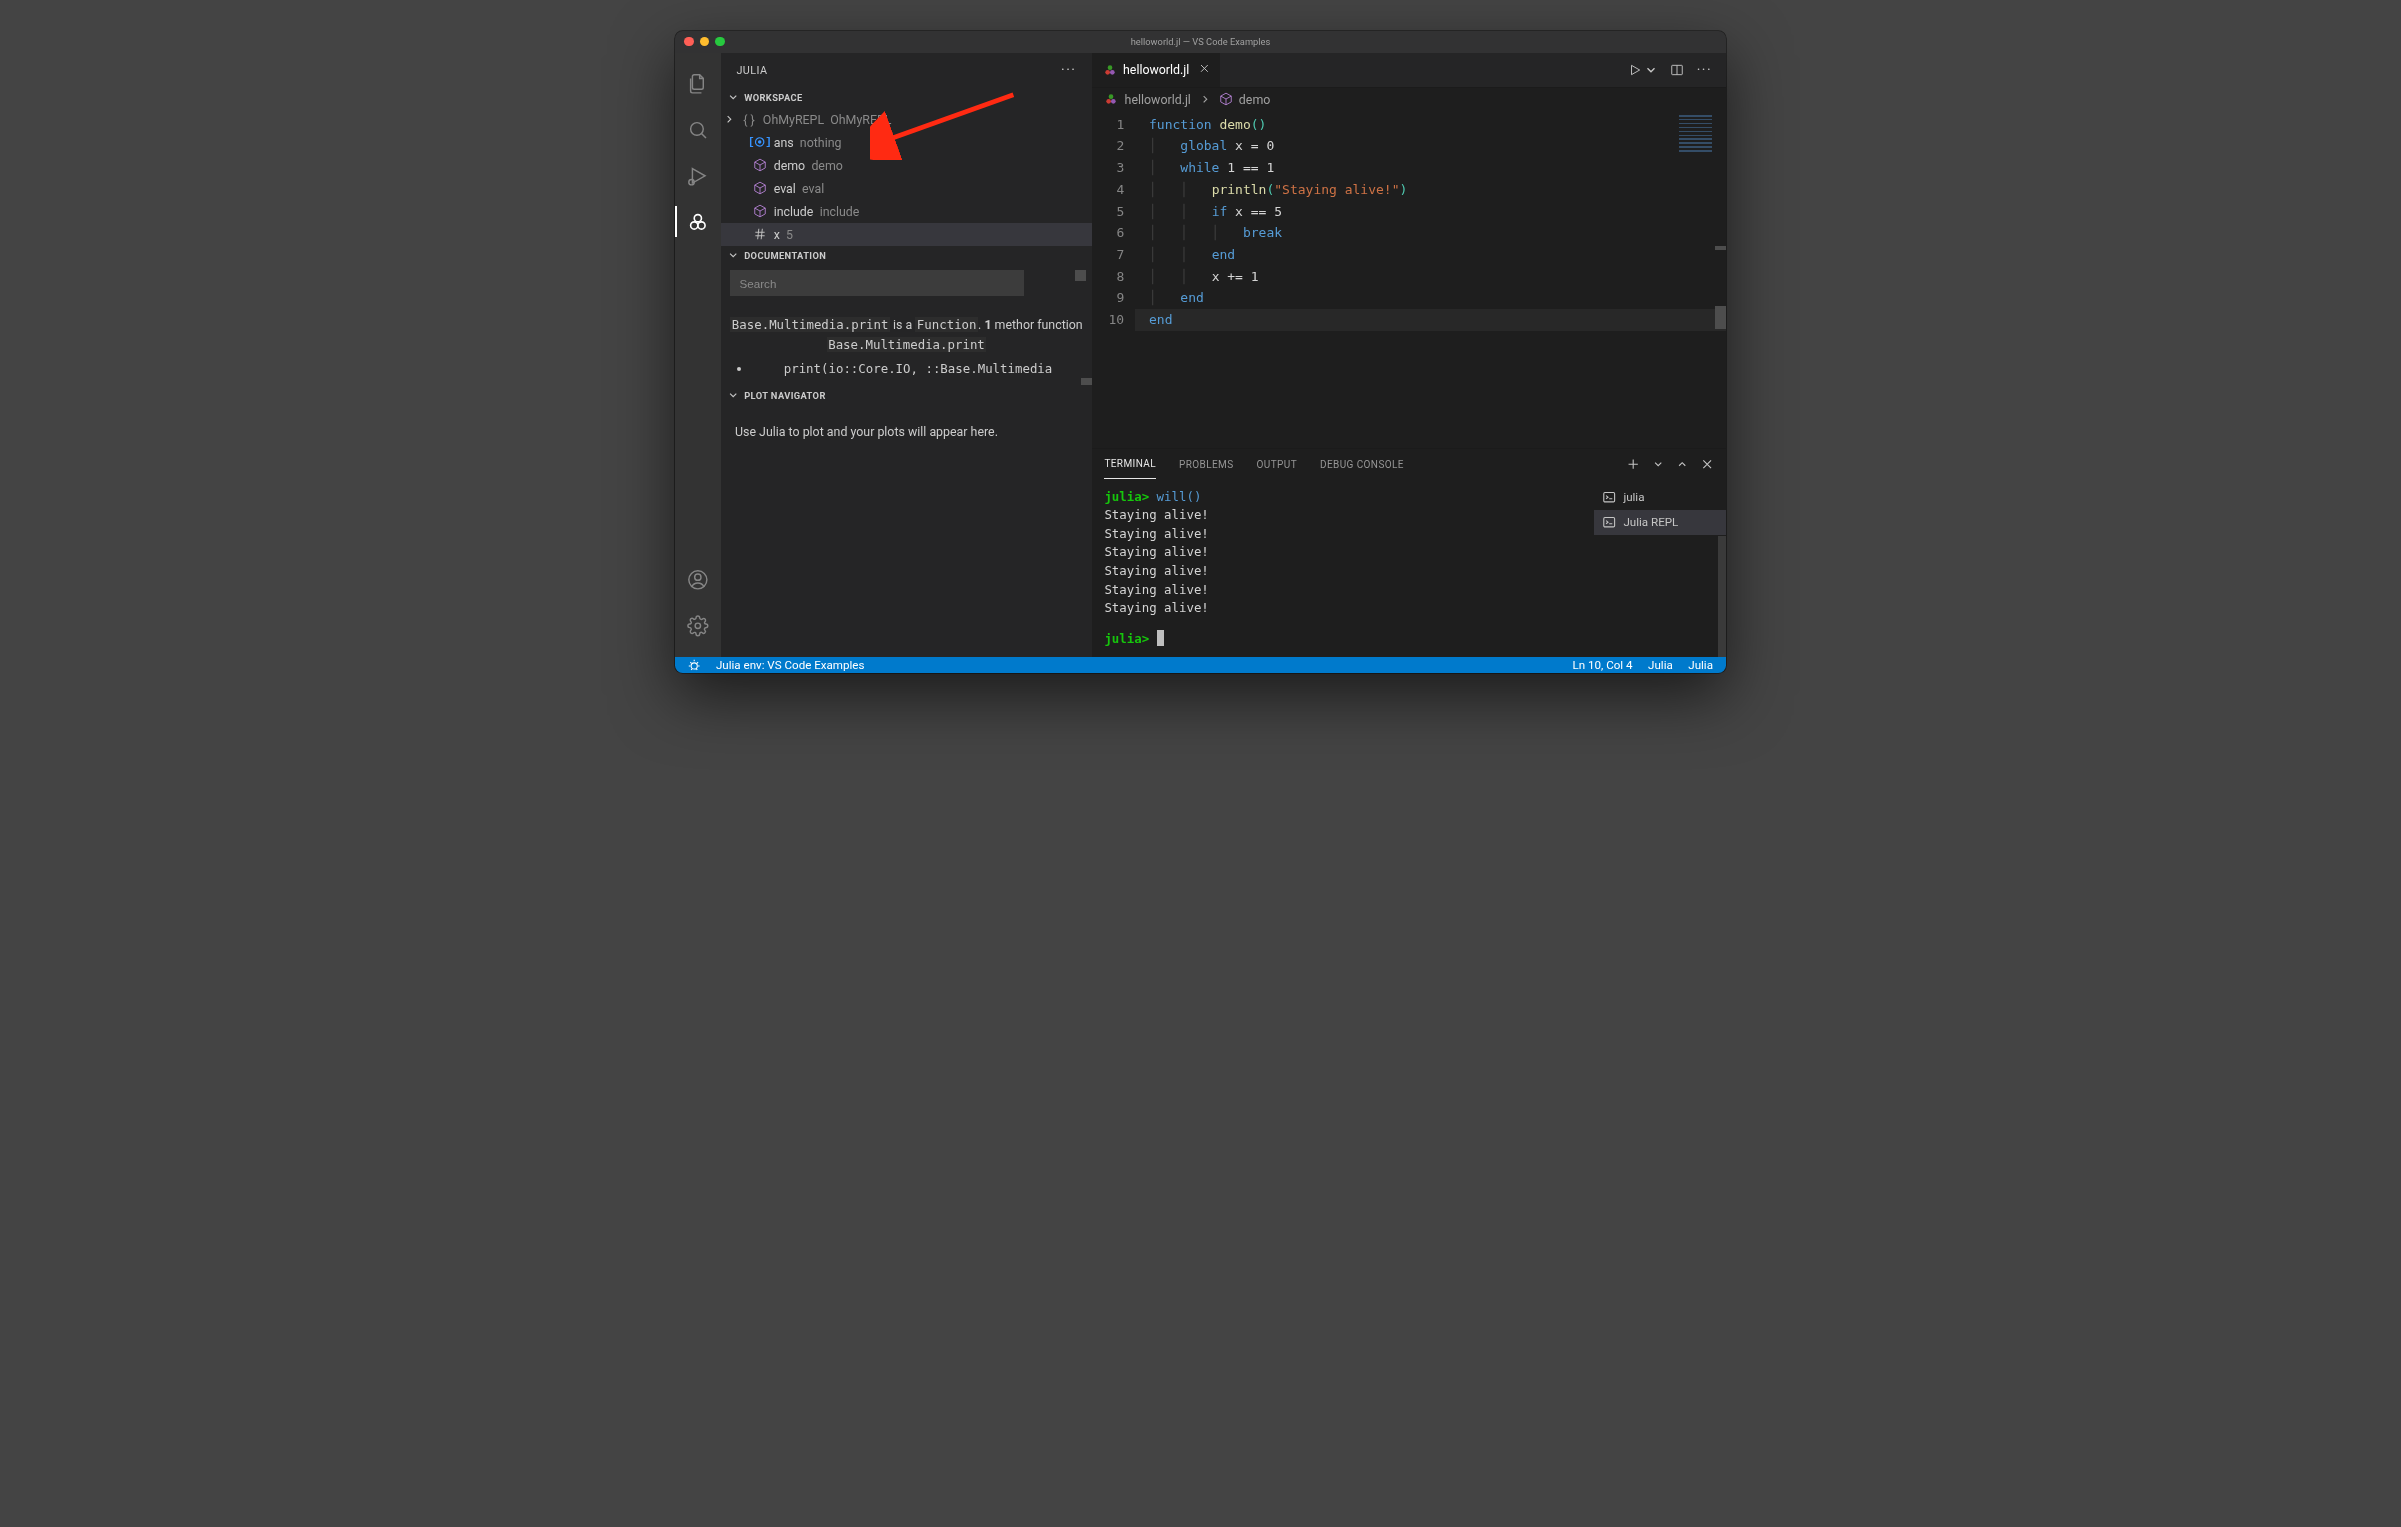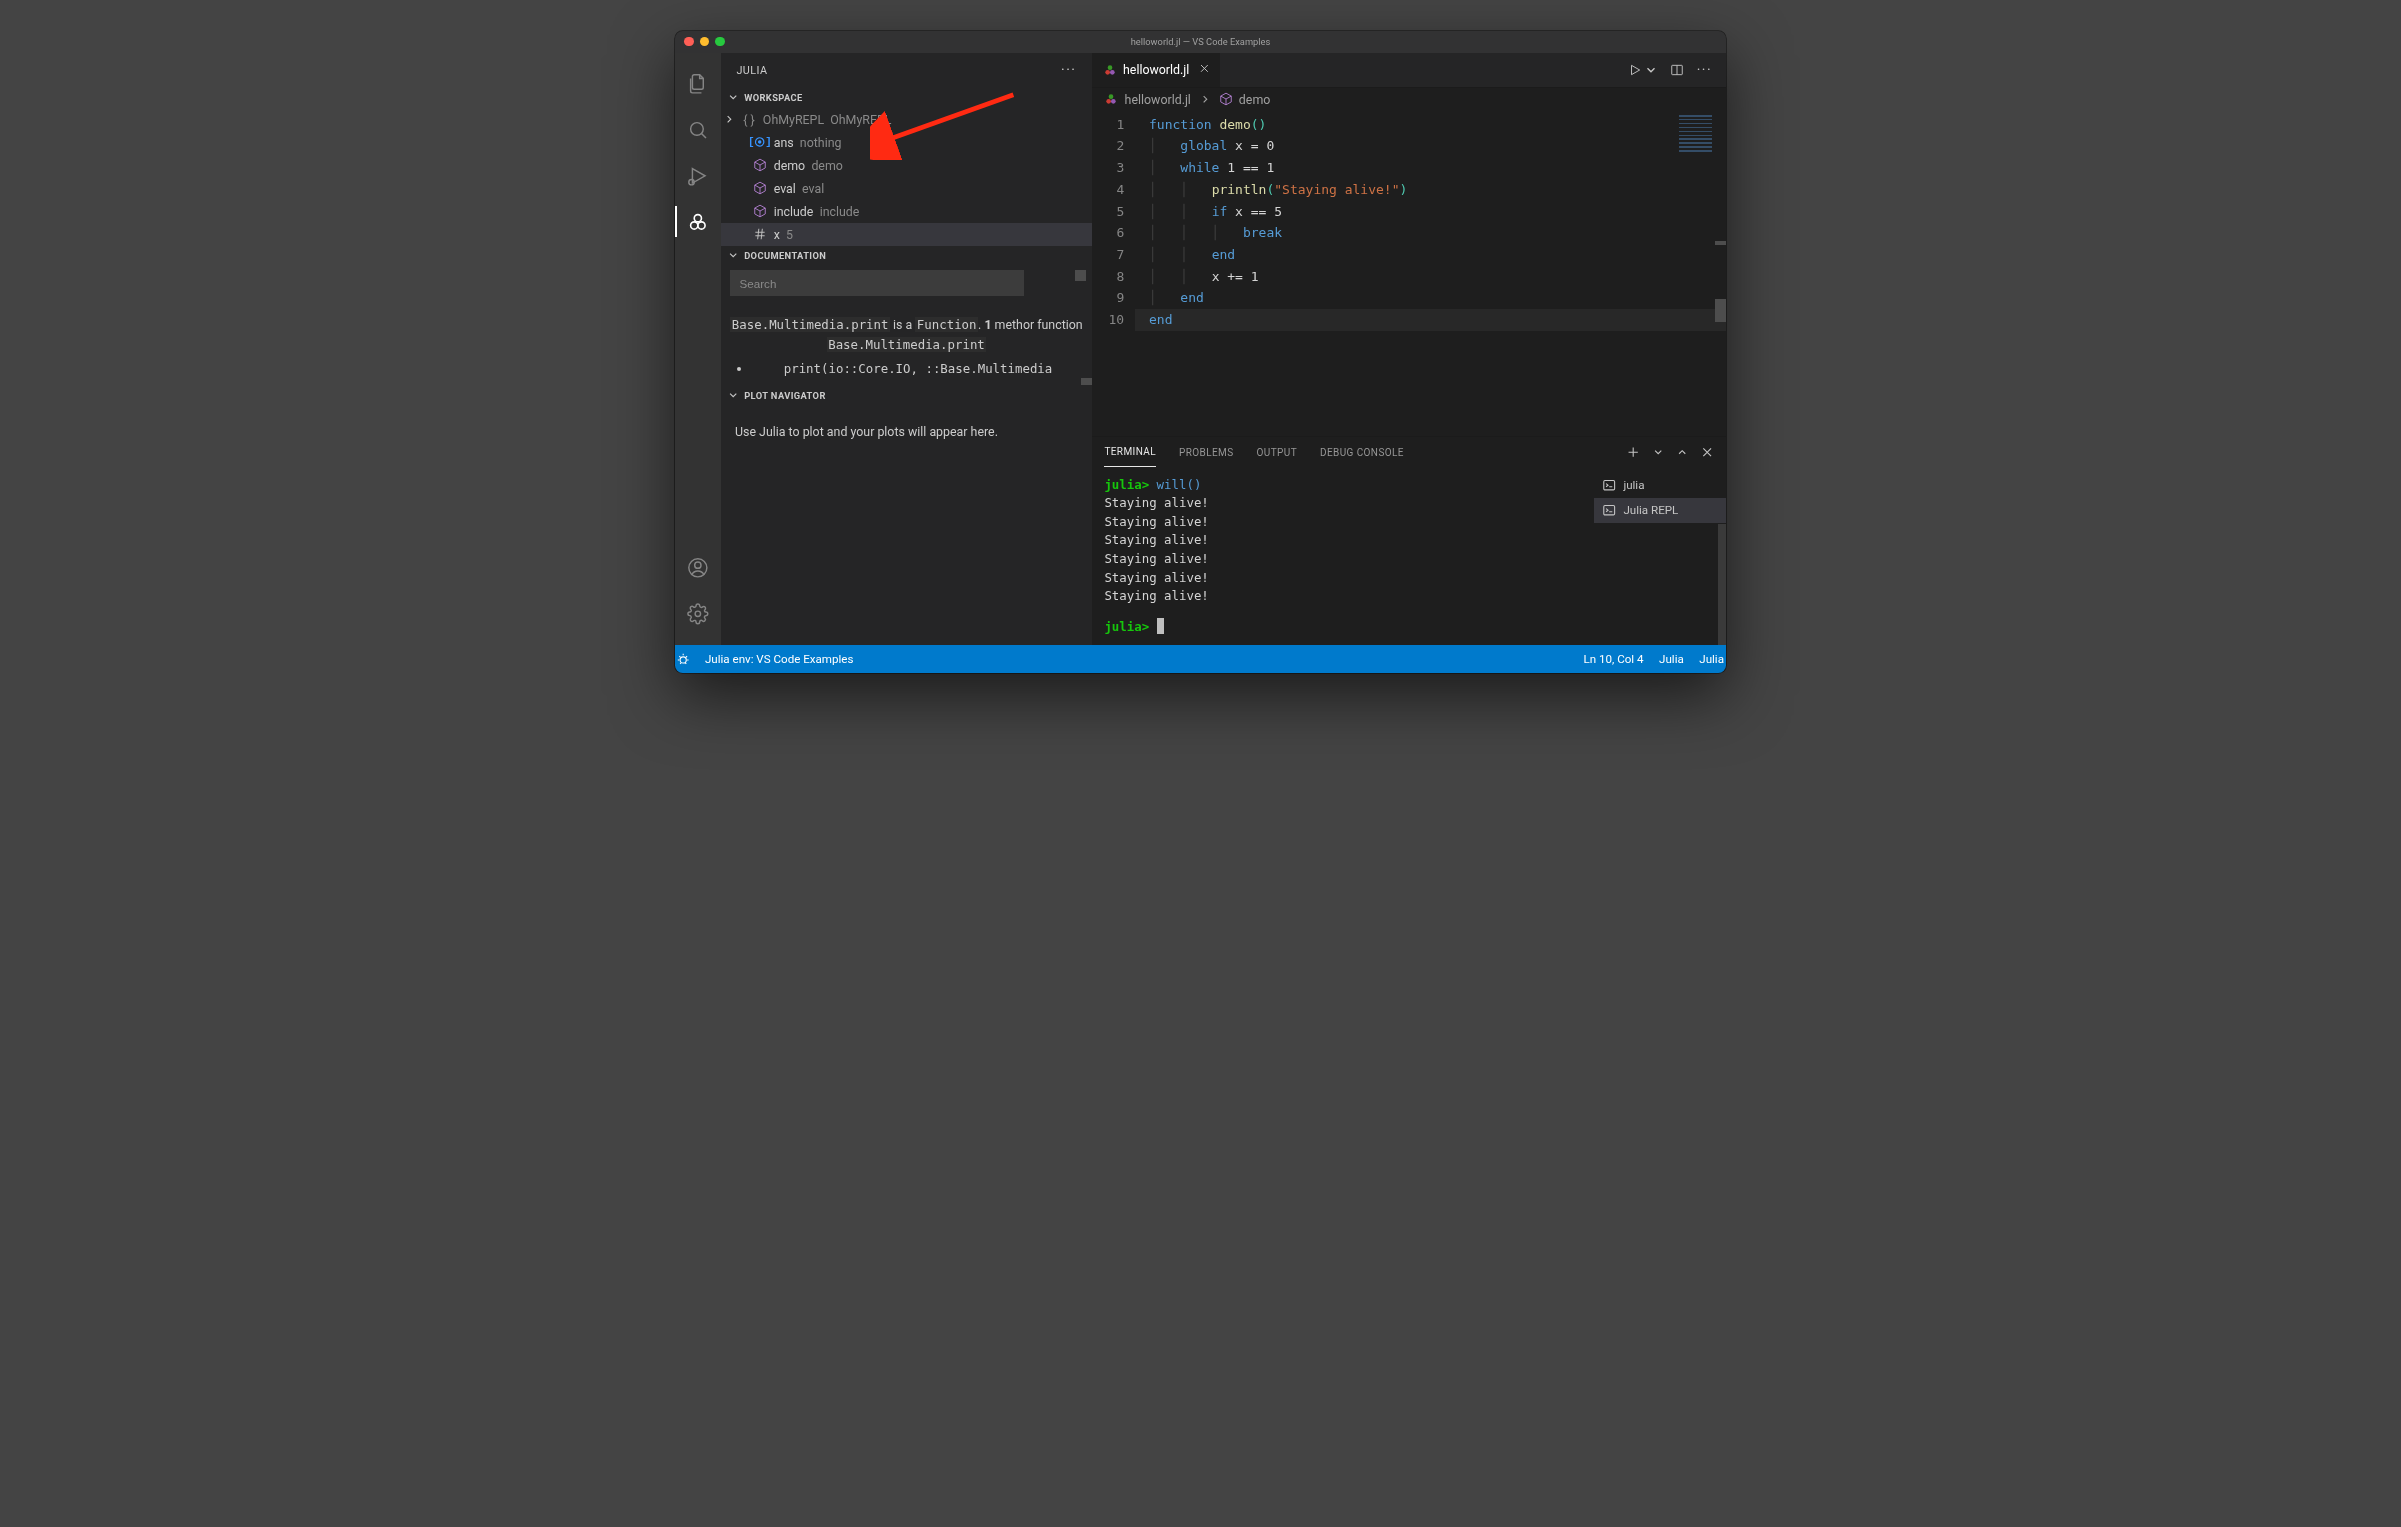--- a/index.html
+++ b/index.html
@@ -246,22 +246,22 @@
   .term-sidebar {
     width:132px; flex-shrink:0; padding:4.6px 0; font-size:11.6px; color:#c5c5c5;
     position:relative;
   }
   .term-item { height:25px; display:flex; align-items:center; gap:7.7px; padding:0 9.3px; cursor:pointer;}
   .term-item.active { background:#37373d; }
   .term-item svg { width:12.4px; height:12.4px; }
   .term-scroll { position:absolute; right:0; top:56px; bottom:0; width:7.7px; background:#3a3a3a; }
   
   .statusbar {
-    height:28px; background:var(--bg-status); color:#fff;
-    display:flex; align-items:center; font-size:11.6px; padding:0 2px;
+    height:16px; background:var(--bg-status); color:#fff;
+    display:flex; align-items:center; font-size:11.6px; padding:0 13px;
     flex-shrink:0;
   }
   .status-left, .status-right { display:flex; align-items:center; gap:15.5px; }
   .status-right { margin-left:auto; }
   .status-item { display:flex; align-items:center; gap:6.2px; cursor:pointer;}
   .status-item svg { width:12.4px; height:12.4px; }
   
   .arrow {
     position:absolute; left:195px; top:59px; pointer-events:none; z-index:50;
   }

